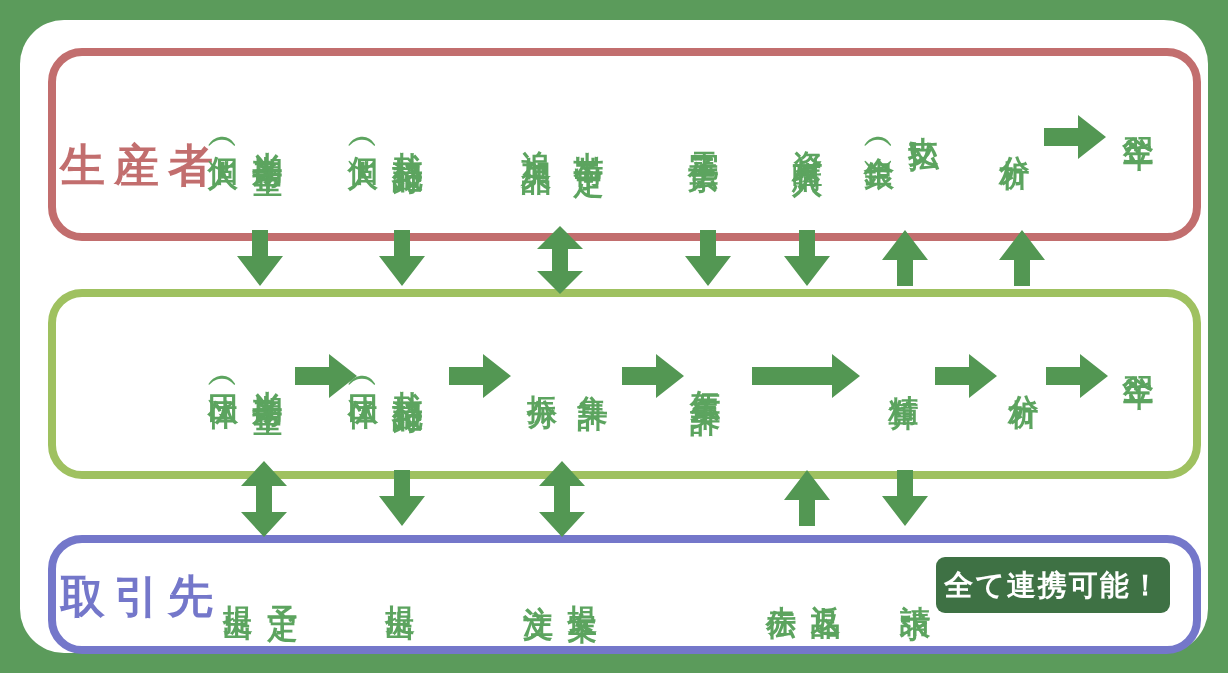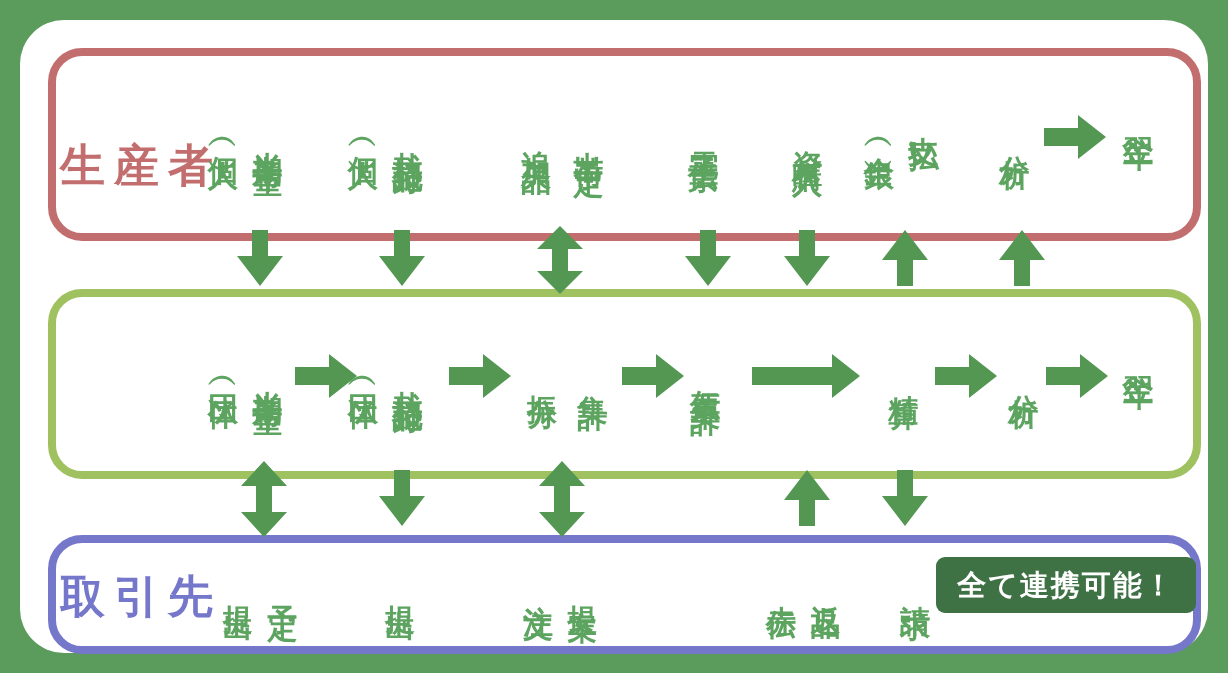--- a/index.html
+++ b/index.html
@@ -30,21 +30,21 @@
   .vcol{
     writing-mode:vertical-rl;text-orientation:mixed;
     font-size:30px;font-weight:bold;line-height:1.08;letter-spacing:5px;
     color:#5ca45f;white-space:nowrap;
   }
   .arrow{position:absolute;transform:translateX(-50%);}
   .arrow polygon{fill:#539753;}
   .harrow{position:absolute;transform:translate(-50%,-50%);}
   .harrow polygon{fill:#539753;}
   .badge{
-    position:absolute;left:936px;top:557px;width:260px;height:56px;
+    position:absolute;left:936px;top:557px;width:234px;height:56px;
     background:#3e7144;border-radius:9px;
     display:flex;align-items:center;justify-content:center;
   }
   .badge span{
     color:#ffffff;font-size:29px;font-weight:bold;letter-spacing:2px;
     line-height:1;white-space:nowrap;
   }
 </style>
 </head>
 <body>

